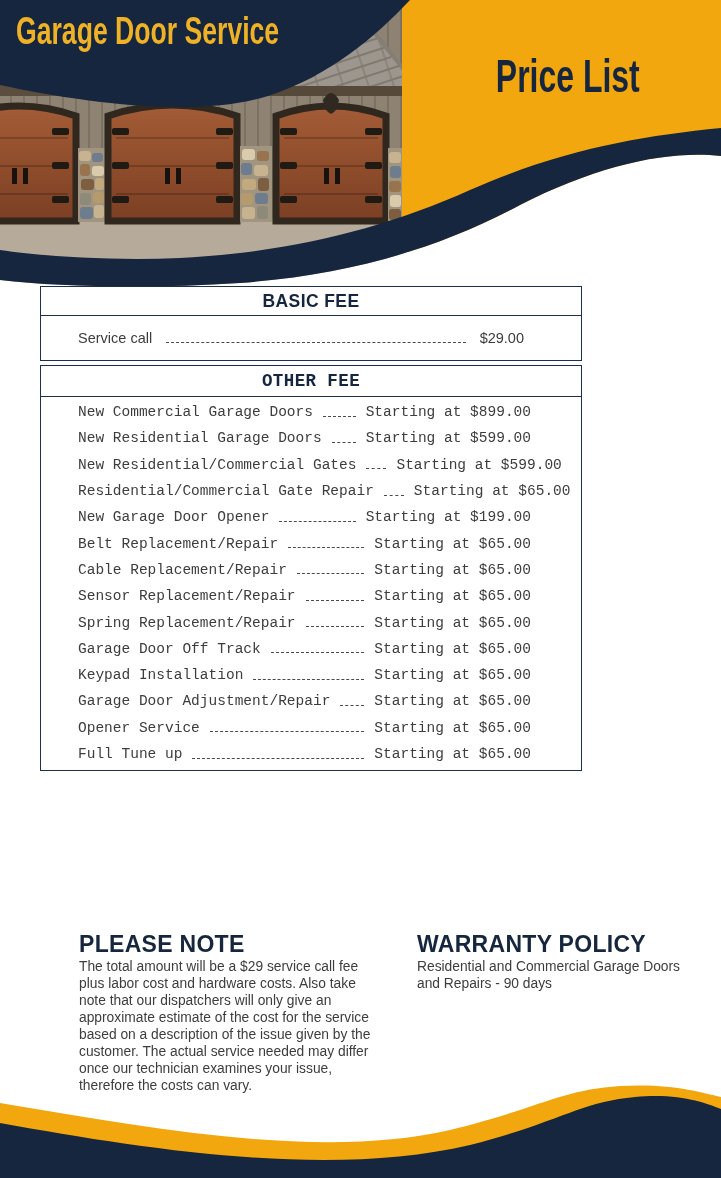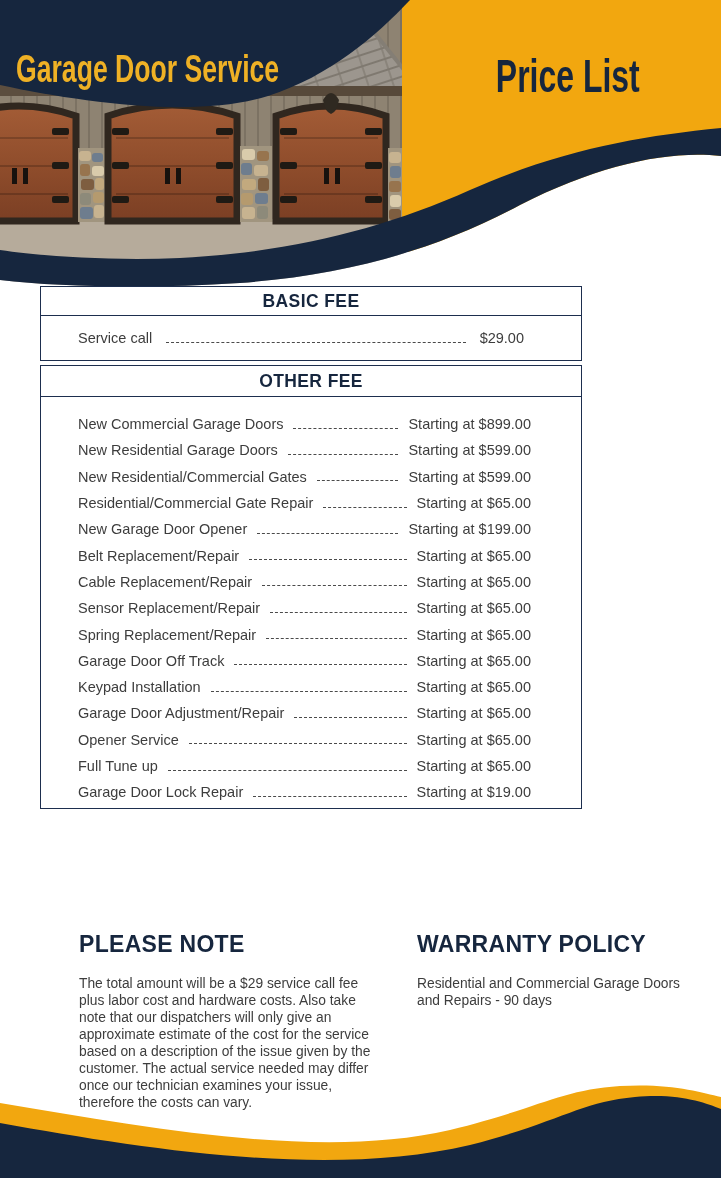--- a/index.html
+++ b/index.html
@@ -8,61 +8,61 @@
     --brand-text:#EFB125;
     --body-text:#3D3D3D;
   }
   html,body{margin:0;padding:0;background:#e9e9e9;}
   .page{
     position:relative;width:721px;height:1178px;margin:0 auto;
     background:#ffffff;overflow:hidden;
     font-family:"Liberation Sans","DejaVu Sans",sans-serif;
   }
   .header-svg{position:absolute;left:0;top:0;display:block;}
-  .brand{position:absolute;left:16px;top:12px;z-index:5;margin-top:38px;}
+  .brand{position:absolute;left:16px;top:12px;z-index:5;}
   .brand-inner{
     font-size:38px;font-weight:bold;color:var(--brand-text);
     transform:scaleX(.70);transform-origin:left top;white-space:nowrap;line-height:1.05;
   }
   .price-list-title{position:absolute;left:455px;top:52px;width:225px;text-align:center;z-index:5;}
   .price-list-inner{
     display:inline-block;font-size:47px;font-weight:bold;color:var(--navy);
     transform:scaleX(.68);transform-origin:center top;white-space:nowrap;line-height:1;
   }
   .fee-table{position:absolute;left:40px;top:286px;width:542px;z-index:4;}
   .fee-box{border:1.5px solid #1D2E4E;background:#fff;box-sizing:border-box;}
-  .fee-box.other{margin-top:4px;}
+  .fee-box.other{margin-top:4px;font-family:Liberation Mono, monospace;}
   .fee-section-title{
     display:flex;align-items:center;justify-content:center;
     font-weight:bold;font-size:17.5px;color:var(--navy);letter-spacing:.4px;
     border-bottom:1.5px solid #1D2E4E;height:28px;
   }
   .fee-box.other .fee-section-title{height:30px;}
   .fee-row{
     display:flex;align-items:center;
     padding:0 50px 0 37px;font-size:14.5px;color:var(--body-text);
   }
   .basic-list .fee-row{height:44px;padding-right:57px;}
-  .other-list{padding:2px 0 3px;margin-top:12px;}
+  .other-list{padding:2px 0 3px;}
   .other-list .fee-row{height:26.3px;}
   .fee-label{white-space:nowrap;}
   .fee-price{white-space:nowrap;}
   .leader{
     flex:1;height:0;align-self:center;position:relative;top:4px;
     border-bottom:1.5px dashed #4A4A4A;margin:0 10px;min-width:20px;
   }
   .basic-list .leader{margin:0 14px;}
   .footnote{
     position:absolute;left:78px;top:858px;width:568px;
     font-size:13.8px;line-height:16.6px;color:var(--body-text);z-index:4;
   }
   .note-col{position:absolute;left:79px;top:931px;width:295px;z-index:4;}
   .warranty-col{position:absolute;left:417px;top:931px;width:278px;z-index:4;}
   .col-heading{font-size:23px;font-weight:bold;color:var(--navy);letter-spacing:.3px;}
-  .col-body{margin-top:17px;font-size:13.8px;line-height:17px;color:var(--body-text);}
+  .col-body{margin-top:0;font-size:13.8px;line-height:17px;color:var(--body-text);}
   .bottom-wave{position:absolute;left:0;top:1060px;z-index:3;display:block;}
 </style>
 </head>
 <body>
 
 <div class="page">
 
   <svg class="header-svg" width="721" height="292" viewBox="0 0 721 292" aria-hidden="true">
     <defs>
       <linearGradient id="doorGrad" x1="0" y1="0" x2="0" y2="1">
@@ -286,25 +286,20 @@
   </div>
 
   <div class="fee-row">
     <span class="fee-label">Full Tune up</span>
     <span class="leader"></span>
     <span class="fee-price">Starting at $65.00</span>
   </div>
 
 
 
-  <div class="fee-row">
-    <span class="fee-label">Garage Door Lock Repair</span>
-    <span class="leader"></span>
-    <span class="fee-price">Starting at $19.00</span>
-  </div>
 </div>
     </div>
 
   </div>
 
 
   <div class="note-col">
     <div class="col-heading">PLEASE NOTE</div>
     <div class="col-body">The total amount will be a $29 service call fee plus labor cost and hardware costs. Also take note that our dispatchers will only give an approximate estimate of the cost for the service based on a description of the issue given by the customer. The actual service needed may differ once our technician examines your issue, therefore the costs can vary.</div>
   </div>

